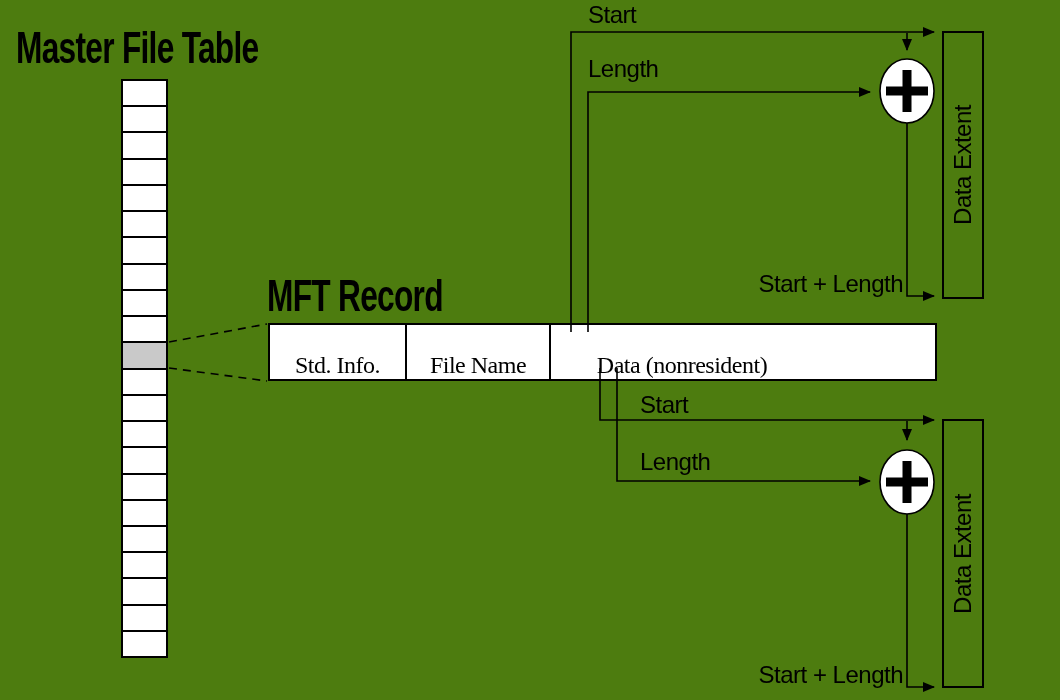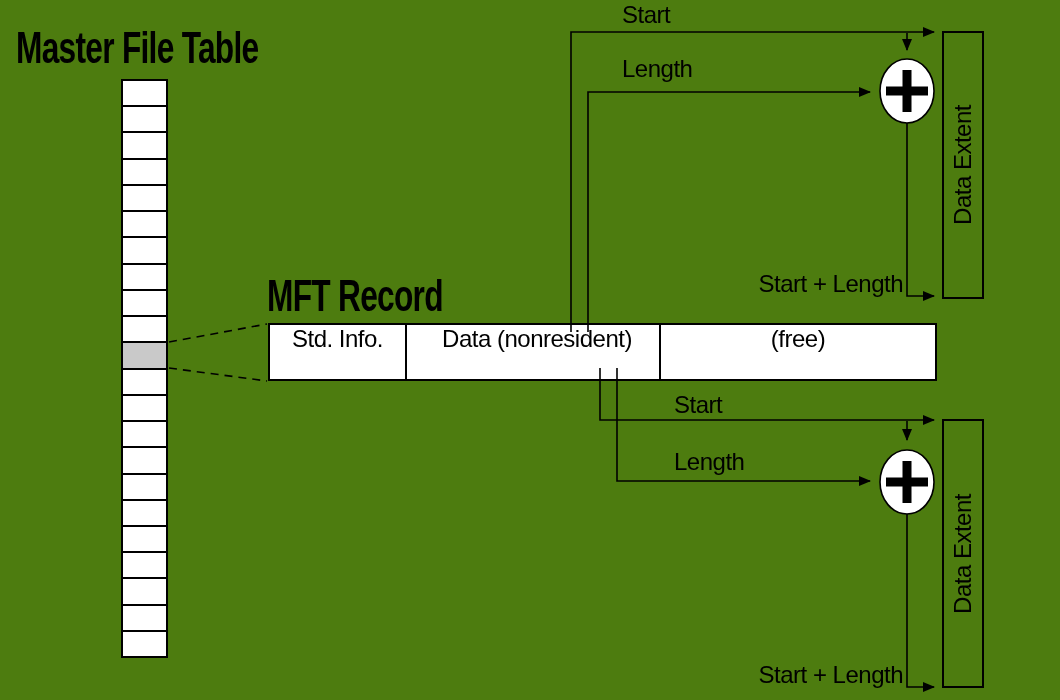--- a/index.html
+++ b/index.html
@@ -45,37 +45,37 @@
   .record-box {
     position: absolute;
     left: 268px; top: 323px;
     width: 669px; height: 58px;
     border: 2px solid #000;
     display: flex;
     background: #fff;
   }
   .record-cell {
     display: flex;
-    align-items: flex-start;
+    align-items: flex-end;
     justify-content: center;
     border-right: 2px solid #000;
     font-size: 24px;
     letter-spacing: -0.5px;
+    font-family: Liberation Serif, serif;
   }
   .record-cell:last-child { border-right: none; }
   .rc-1 { width: 137px; }
   .rc-2 { width: 144px; }
   .rc-3 { width: 254px; padding-left: 8px; }
   .rc-4 { flex: 1 1 auto; }
 
   .line-label {
     font-size: 24px;
     letter-spacing: -0.5px;
     line-height: 1.1;
-    margin-left: 34px;
   }
 
   .extent-label-box {
     position: absolute;
     display: flex;
     align-items: center;
     justify-content: center;
   }
   .extent-label-box span {
     transform: rotate(-90deg);
@@ -121,25 +121,25 @@
       <div class="mft-cell"></div>
       <div class="mft-cell"></div>
       <div class="mft-cell"></div>
       <div class="mft-cell"></div>
     </div>
 
   <div class="record-box">
     <div class="record-cell rc-1">
       <span>Std. Info.</span>
     </div>
+    <div class="record-cell rc-2">
+      <span>File Name</span>
+    </div>
     <div class="record-cell rc-3">
       <span>Data (nonresident)</span>
-    </div>
-    <div class="record-cell rc-4">
-      <span>(free)</span>
     </div>
   </div>
 
   <div class="abs line-label" style="left:588px; top:2px;">Start</div>
   <div class="abs line-label" style="left:588px; top:56px;">Length</div>
   <div class="abs line-label" style="right:157px; top:271px;">Start + Length</div>
   <div class="extent-label-box" style="left:943px; top:32px; width:40px; height:266px;">
     <span>Data Extent</span>
   </div>
 

